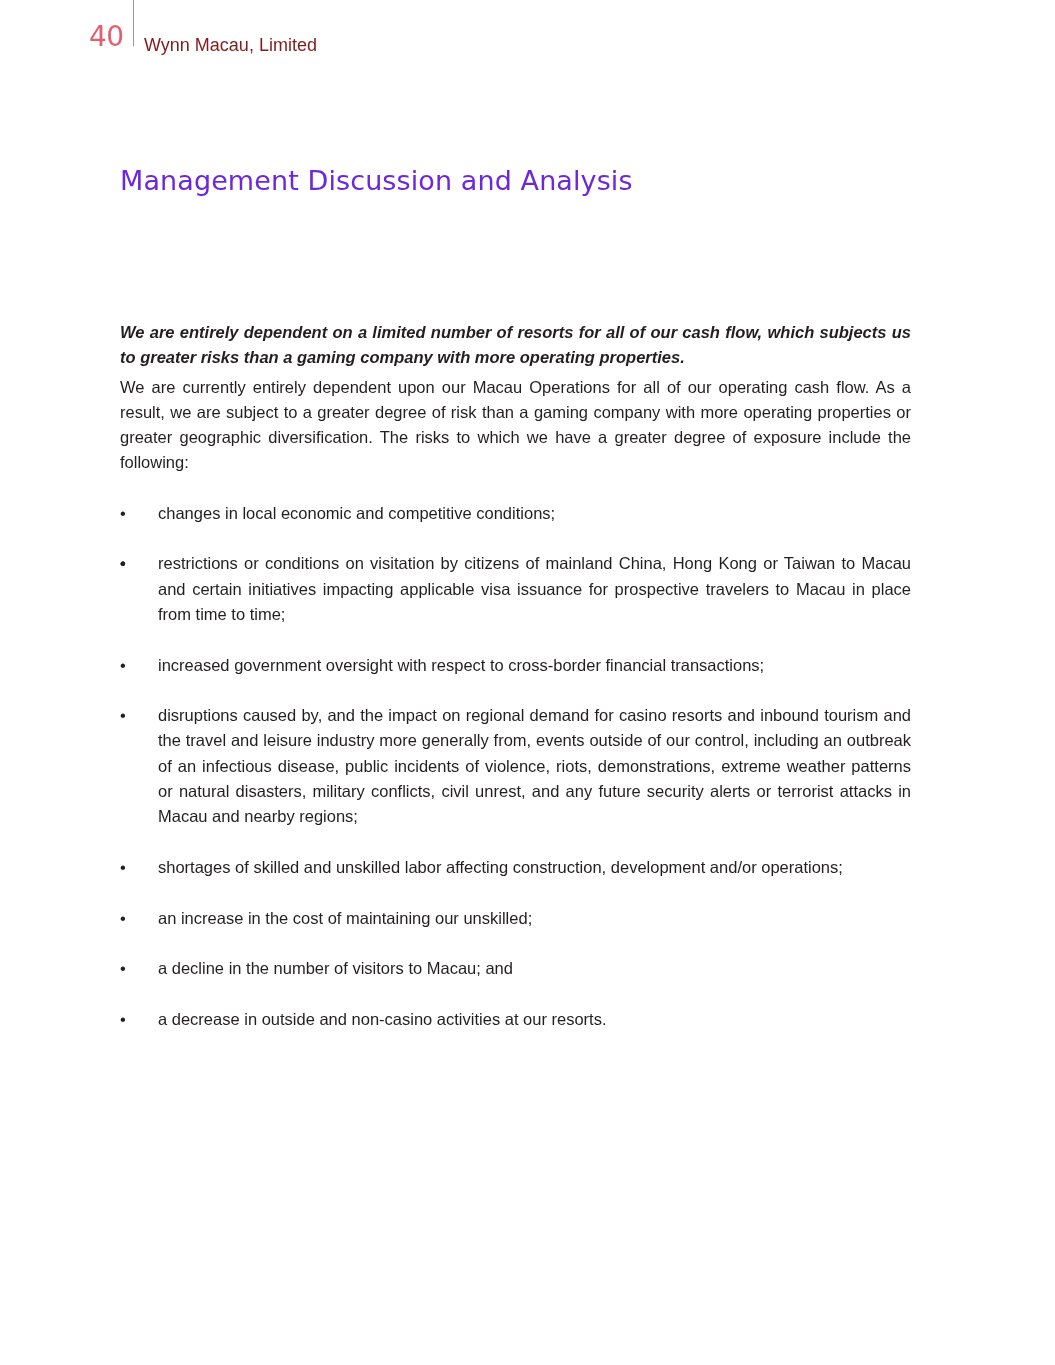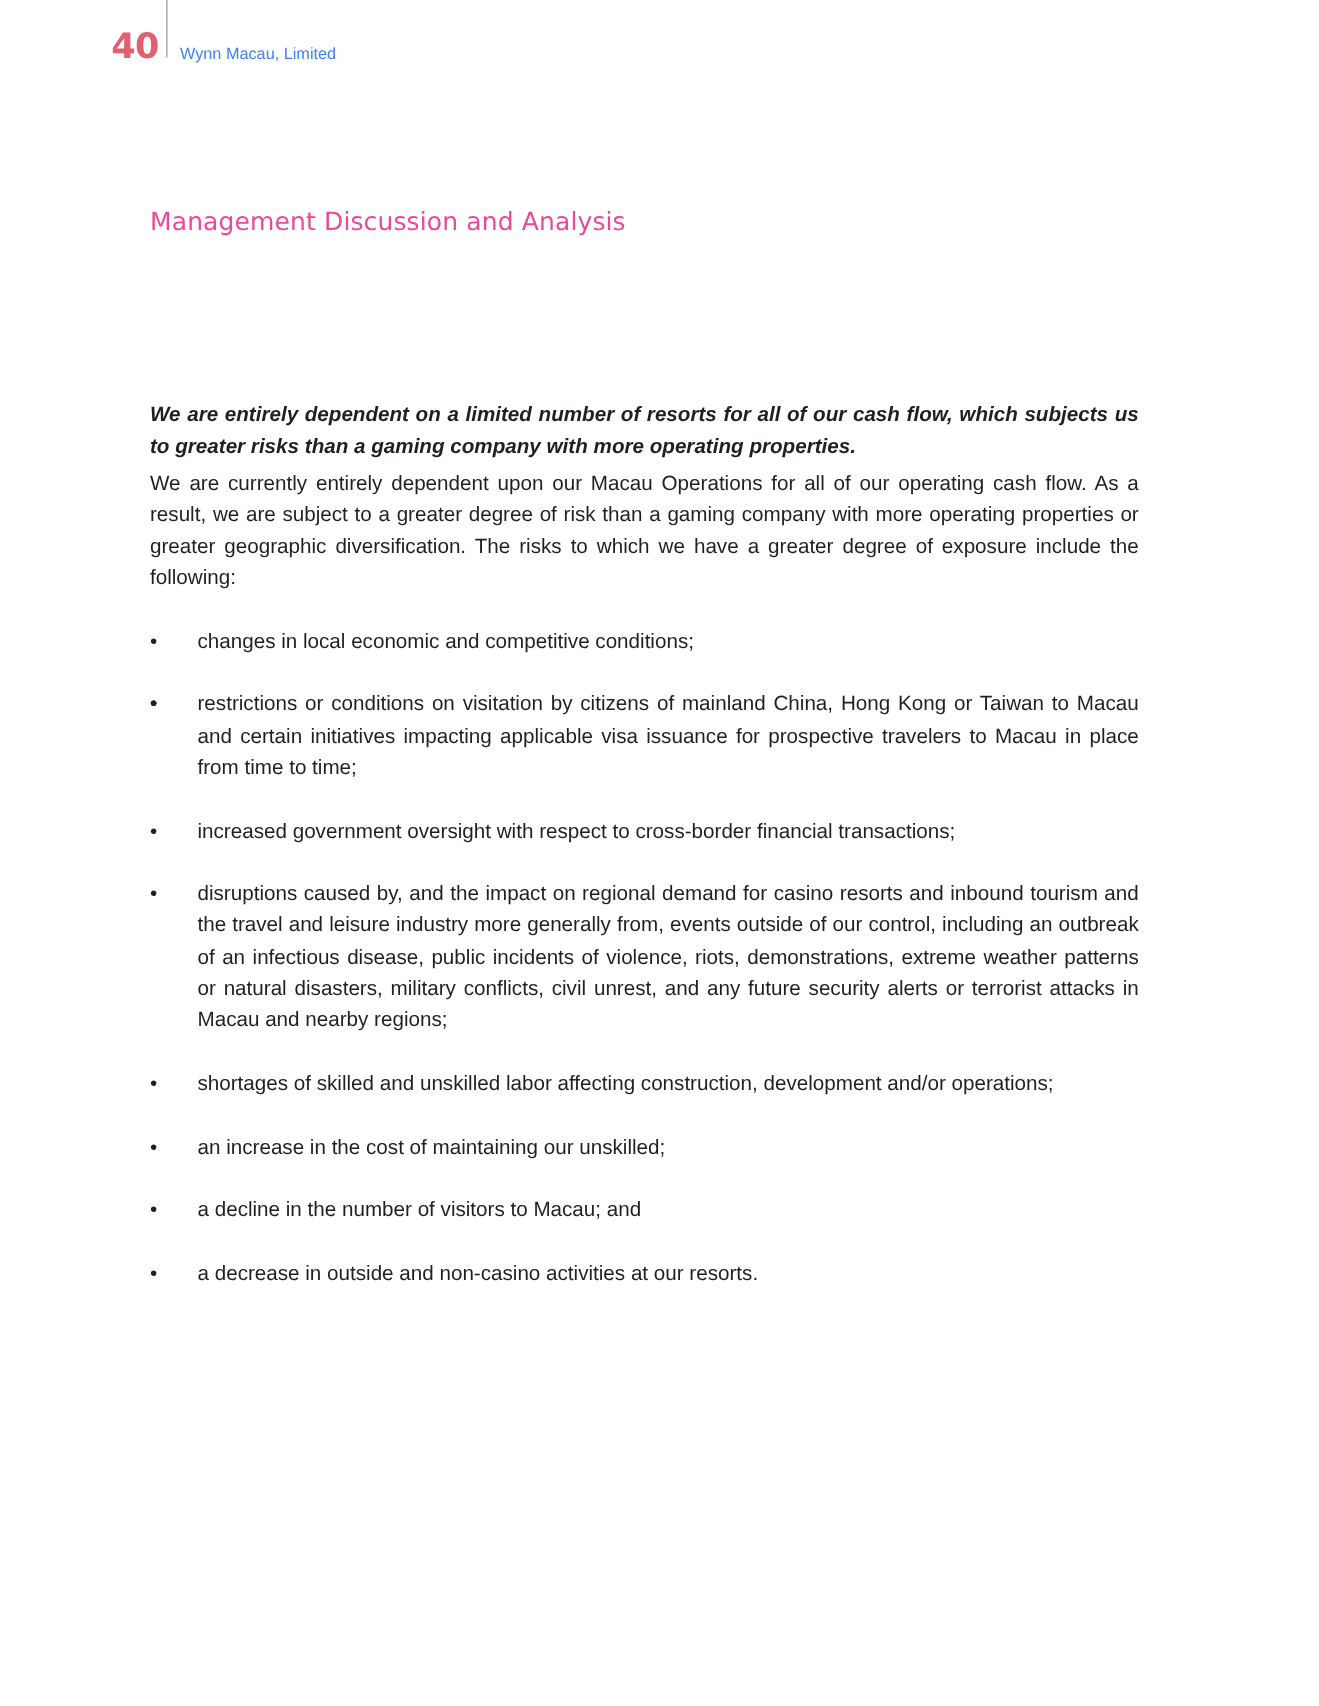--- a/index.html
+++ b/index.html
@@ -1,23 +1,23 @@
 <!DOCTYPE html>
 <html><head>
 <meta charset="utf-8">
 <style>
   html, body { margin: 0; padding: 0; background: #ffffff; }
   body { width: 1055px; height: 1365px; position: relative; overflow: hidden;
          font-family: "Liberation Sans", sans-serif; color: #231f20; }
   .page-number { position: absolute; left: 89px; top: 20px; font-size: 28px; color: #e06070;
-                 font-family: "DejaVu Sans", sans-serif; font-weight: 700; letter-spacing: -0.5px; }
+                 font-family: "DejaVu Sans", sans-serif; font-weight: 400; letter-spacing: -0.5px; }
   .header-rule { position: absolute; left: 133px; top: 0; width: 1px; height: 46px; background: #9a9a9a; }
-  .company-name { position: absolute; left: 144px; top: 35px; font-size: 13px; color: #3b82f6; }
-  .page-title { position: absolute; left: 120px; top: 165px; margin: 0; font-size: 20px; font-weight: normal;
-                color: #ec4899; font-family: "DejaVu Sans", sans-serif; letter-spacing: 0.1px; }
+  .company-name { position: absolute; left: 144px; top: 35px; font-size: 18px; color: #7f1d1d; }
+  .page-title { position: absolute; left: 120px; top: 165px; margin: 0; font-size: 27px; font-weight: normal;
+                color: #6d28d9; font-family: "DejaVu Sans", sans-serif; letter-spacing: 0.1px; }
   .content { position: absolute; left: 120px; top: 320px; width: 791px; font-size: 16.5px; line-height: 25.3px; }
   .risk-heading { margin: 0; font-weight: bold; font-style: italic; text-align: justify; }
   .intro { margin: 4px 0 0 0; text-align: justify; }
   ul.risks { list-style: none; margin: 25px 0 0 0; padding: 0; }
   ul.risks li { position: relative; padding-left: 38px; margin: 0 0 25.3px 0; text-align: justify; }
   ul.risks li .bullet { position: absolute; left: 0; top: 0; }
 </style>
 </head>
 <body>
 

